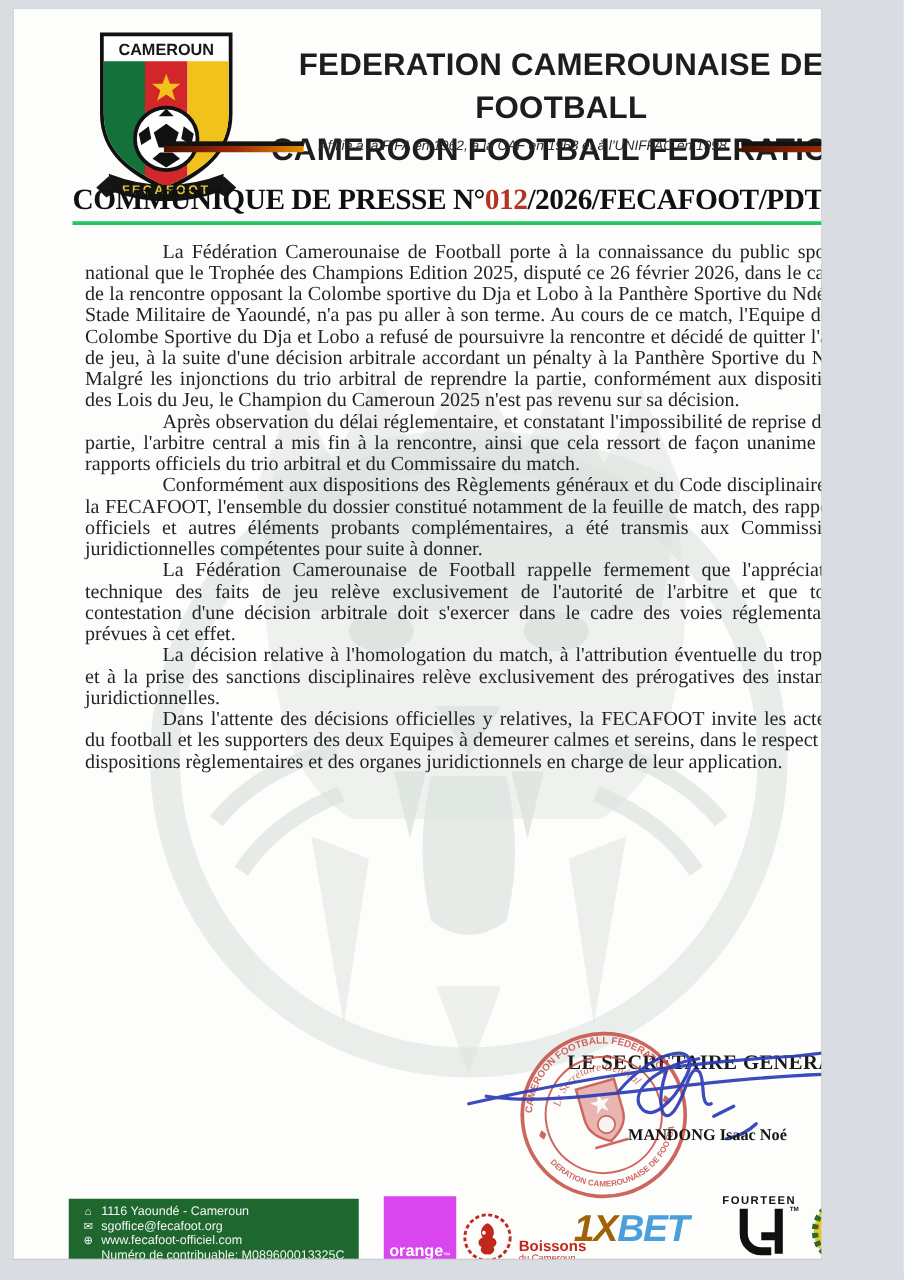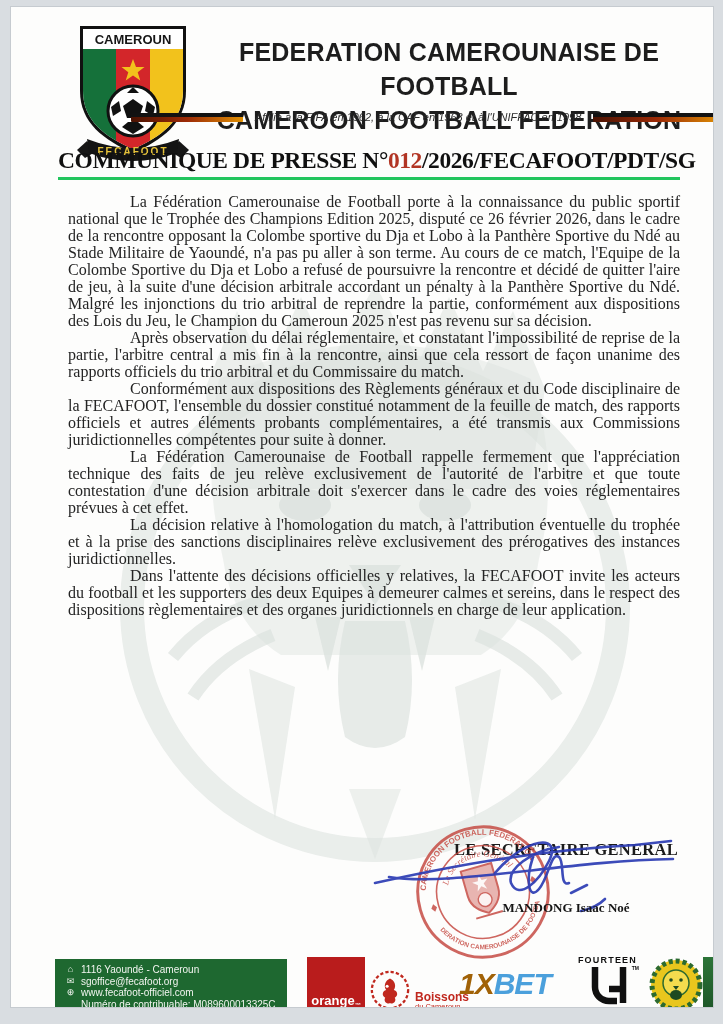--- a/index.html
+++ b/index.html
@@ -1,19 +1,19 @@
 <!DOCTYPE html>
 <html><head>
 <meta charset="utf-8">
 <style>
   * { margin:0; padding:0; box-sizing:border-box; }
   html,body { width:723px; height:1024px; }
   body { background:#d9dde1; font-family:"Liberation Serif", serif; position:relative; overflow:hidden; }
   .page {
-    position:absolute; left:10px; top:6px; width:704px; height:1002px;
+    position:absolute; left:10px; top:6px; width:648px; height:1002px;
     background:#fdfdfc; border:1px solid #c6cbd0; overflow:hidden;
   }
   
   .logo { position:absolute; left:58px; top:12px; width:128px; height:142px; }
   .header-text { position:absolute; left:178px; top:28px; width:520px; text-align:center; }
   .hline { font-family:"Liberation Sans", sans-serif; font-weight:bold; color:#1d1d1d; font-size:25px; letter-spacing:.2px; line-height:34px; }
   .affil-row { position:absolute; left:120px; top:104px; width:590px; display:flex; align-items:center; justify-content:center; gap:12px; }
   .affil-bar { height:9px; border-radius:1px; background:linear-gradient(to bottom, #121212 0 45%, transparent 45%), linear-gradient(to right, #4a1202, #9c2a06, #e09004); }
   .bar-left { width:128px; }
   .bar-right { width:146px; }
@@ -33,21 +33,21 @@
   .dateline { position:absolute; left:388px; top:797px; width:320px; text-align:center; font-weight:bold; font-size:17px; color:#1b1b1b; text-decoration:underline; }
   .sig-title { position:absolute; left:420px; top:833px; width:270px; text-align:center; font-weight:bold; font-size:16.5px; color:#1b1b1b; letter-spacing:.3px; }
   .sig-name  { position:absolute; left:415px; top:893px; width:280px; text-align:center; font-weight:bold; font-size:13px; color:#151515; }
   .stamp { position:absolute; left:393px; top:810px; width:158px; height:150px; opacity:.82; }
   .signature-ink { position:absolute; left:356px; top:812px; width:316px; height:112px; }
   
   .footer { position:absolute; left:0; top:946px; width:704px; height:60px; }
   .contact-box { position:absolute; left:44px; top:6px; width:232px; height:53px; background:#1e6830; color:#f2f5f0; font-family:"Liberation Sans", sans-serif; font-size:10px; padding:5px 8px 3px 10px; line-height:11.5px; }
   .contact-row { display:flex; gap:5px; align-items:center; white-space:nowrap; overflow:hidden; }
   .c-icon { width:11px; display:inline-block; text-align:center; font-size:9px; flex:none; }
-  .orange-logo { position:absolute; left:296px; top:4px; width:58px; height:55px; background:#b91c1c; color:#fff; font-family:"Liberation Sans", sans-serif; font-weight:bold; font-size:13px; display:flex; align-items:flex-end; justify-content:center; padding-bottom:4px; }
+  .orange-logo { position:absolute; left:296px; top:4px; width:58px; height:55px; background:#d946ef; color:#fff; font-family:"Liberation Sans", sans-serif; font-weight:bold; font-size:13px; display:flex; align-items:flex-end; justify-content:center; padding-bottom:4px; }
   .orange-logo sup { font-size:6px; }
   .boissons { position:absolute; left:358px; top:5px; width:100px; height:54px; display:flex; align-items:flex-end; gap:4px; }
   .boissons-text { color:#c0281e; font-family:"Liberation Sans", sans-serif; line-height:10px; }
   .boissons-text .b1 { font-size:12px; font-weight:bold; }
   .boissons-text .b2 { font-size:7.5px; }
   .bet { position:absolute; left:448px; top:14px; font-family:"Liberation Sans", sans-serif; font-weight:bold; font-style:italic; font-size:30px; letter-spacing:-1px; }
   .bet .x1 { color:#a16207; }
   .bet .x2 { color:#4ba0dc; }
   .fourteen { position:absolute; left:552px; top:2px; width:74px; text-align:right; font-family:"Liberation Sans", sans-serif; color:#101010; }
   .fourteen .fkt { font-size:9px; font-weight:bold; letter-spacing:1.2px; white-space:nowrap; }

